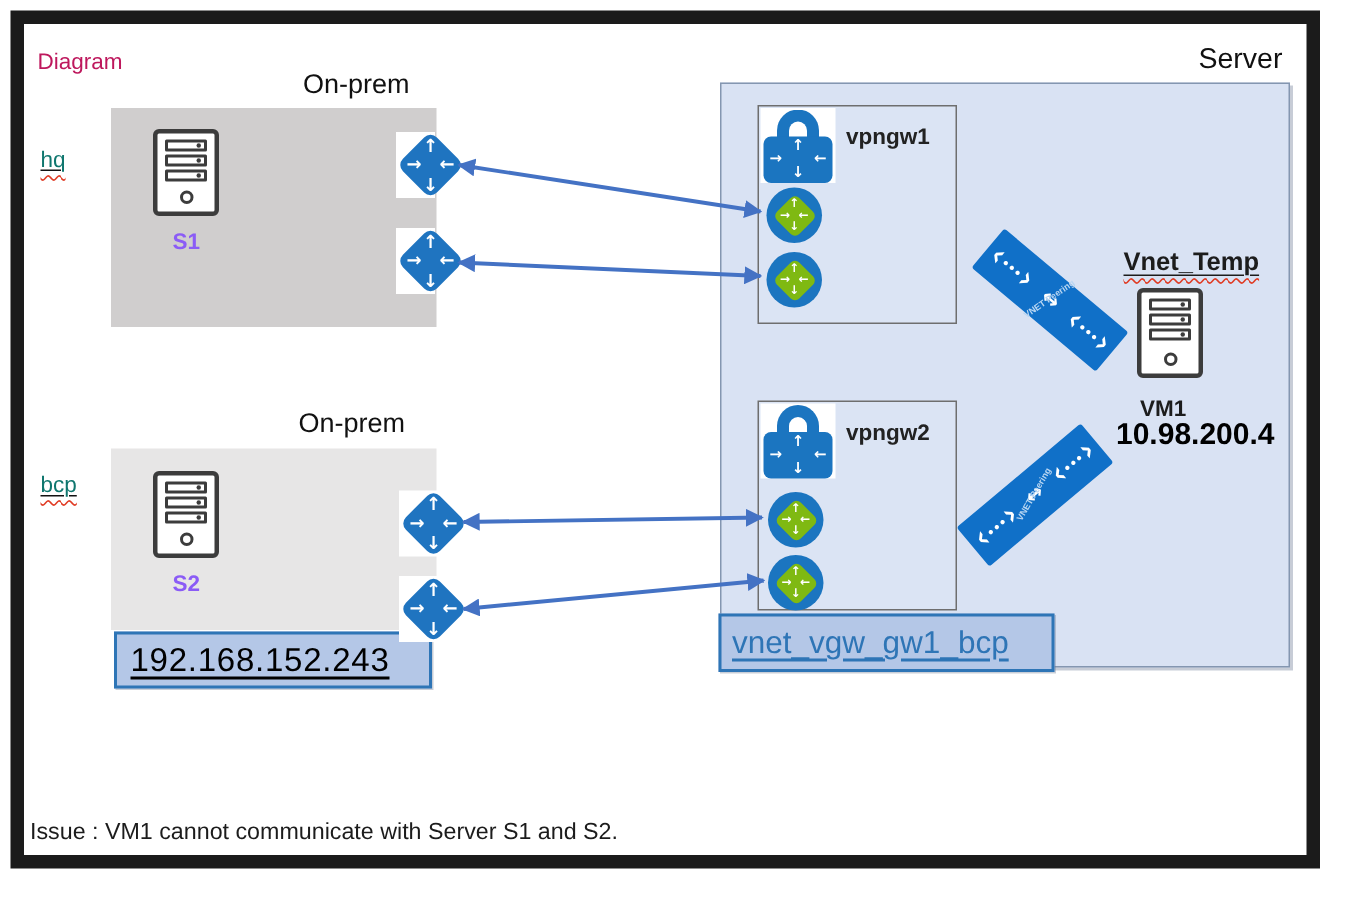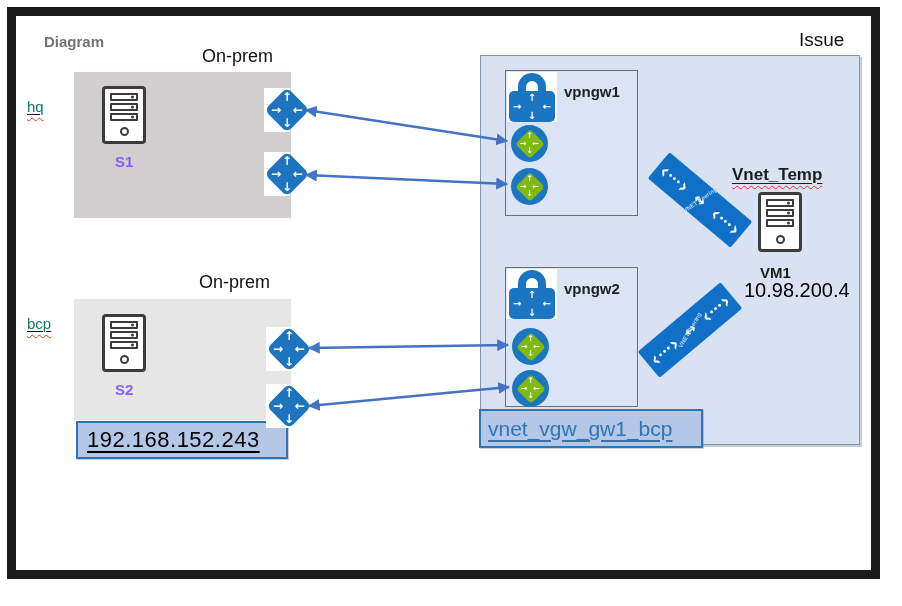--- a/index.html
+++ b/index.html
@@ -4,21 +4,21 @@
 <style>
   * { margin:0; padding:0; box-sizing:border-box; }
   html,body { background:#fff; }
   body { font-family:"Liberation Sans", sans-serif; color:#1a1a1a; }
   .stage { position:relative; width:902px; height:606px; background:#fff; overflow:hidden; }
 
   .frame { position:absolute; left:7px; top:7px; width:873px; height:572px;
            border:9px solid #1b1b1b; background:transparent; }
 
   .txt { position:absolute; white-space:nowrap; }
-  .t-diagram { left:44px; top:33px; font-size:15px; font-weight:700; color:#737373; }
+  .t-diagram { left:25px; top:33px; font-size:15px; font-weight:400; color:#be185d; }
   .t-onprem1 { left:202px; top:46px; font-size:18px; color:#111; }
   .t-onprem2 { left:199px; top:272px; font-size:18px; color:#111; }
   .t-azure   { left:799px; top:29px; font-size:19px; color:#111; }
   .zone-lab  { font-size:15px; color:#0f766e; text-decoration:#e03b24 wavy underline; text-underline-offset:5px; text-decoration-thickness:1px; }
   .zone-lab > span { text-decoration:underline solid #111; text-underline-offset:2px; text-decoration-thickness:1px; }
   .t-hq  { left:27px; top:98px; }
   .t-bcp { left:27px; top:315px; }
 
   .graybox { position:absolute; }
   .gb-hq  { left:74px; top:72px;  width:217px; height:146px; background:#d0cece; }
@@ -94,39 +94,39 @@
   .chev .c { font-size:17px; line-height:1; transform:scaleY(1.25); }
   .chev .d { font-size:8px; letter-spacing:0; margin:0 1px; }
   .darr { font-size:14px; line-height:1; }
   .peer-lab { position:absolute; left:50%; top:50%; font-size:6px; color:#b9d6f2; white-space:nowrap;
               font-weight:600; }
   .p1 .peer-lab { transform:translate(-50%,-50%) rotate(-75deg); }
   .p2 .peer-lab { transform:translate(-50%,-50%) rotate(-20deg); }
 
   .t-vnettemp { left:732px; top:165px; font-size:17px; font-weight:600; color:#1c1c1c;
                 text-decoration:#e03b24 wavy underline; text-underline-offset:5px; text-decoration-thickness:1px; }
-  .t-vnettemp > span { text-decoration:underline solid #1c1c1c; text-underline-offset:3px; text-decoration-thickness:1px; }
+  .t-vnettemp > span { text-decoration:underline solid #1c1c1c; text-underline-offset:3px; text-decoration-thickness:1px;margin-left:17px; }
   .t-vm1  { left:760px; top:264px; font-size:15px; font-weight:600; color:#1c1c1c; }
-  .t-vmip { left:744px; top:279px; font-size:20px; color:#000; }
+  .t-vmip { left:744px; top:279px; font-size:20px; color:#000;font-weight:bold; }
 
   .note { position:absolute; font-size:15.5px; color:#1c1c1c; }
   .n-req { left:20px; top:502px; }
   .n-iss { left:20px; top:546px; }
 
   svg.overlay { position:absolute; left:0; top:0; z-index:40; pointer-events:none; }
 </style>
 </head>
 <body>
 
 <div class="stage">
 
   <div class="frame"></div>
 
   <span class="txt t-diagram">Diagram</span>
-  <span class="txt t-azure">Issue</span>
+  <span class="txt t-azure">Server</span>
 
   <span class="txt t-onprem1">On-prem</span>
   <span class="txt zone-lab t-hq"><span>hq</span></span>
   <div class="graybox gb-hq"></div>
 
   <div class="srv" style="left:102px; top:86px;">
     <div class="slat"></div>
     <div class="slat"></div>
     <div class="slat"></div>
     <div class="foot"></div>
@@ -289,14 +289,15 @@
       <marker id="ah" viewBox="0 0 10 10" refX="9" refY="5" markerWidth="4.6" markerHeight="4.6" orient="auto-start-reverse">
         <path d="M0,0 L10,5 L0,10 z" fill="#4472c4"></path>
       </marker>
     </defs>
     <line x1="306" y1="110" x2="507" y2="141" stroke="#4472c4" stroke-width="2.6" marker-start="url(#ah)" marker-end="url(#ah)"></line>
     <line x1="306" y1="175" x2="507" y2="184" stroke="#4472c4" stroke-width="2.6" marker-start="url(#ah)" marker-end="url(#ah)"></line>
     <line x1="309" y1="348" x2="508" y2="345" stroke="#4472c4" stroke-width="2.6" marker-start="url(#ah)" marker-end="url(#ah)"></line>
     <line x1="309" y1="406" x2="509" y2="387" stroke="#4472c4" stroke-width="2.6" marker-start="url(#ah)" marker-end="url(#ah)"></line>
   </svg>
 
+  <span class="note n-iss">Issue : VM1 cannot communicate with Server S1 and S2.</span>
 
 </div>
 
 </body></html>

